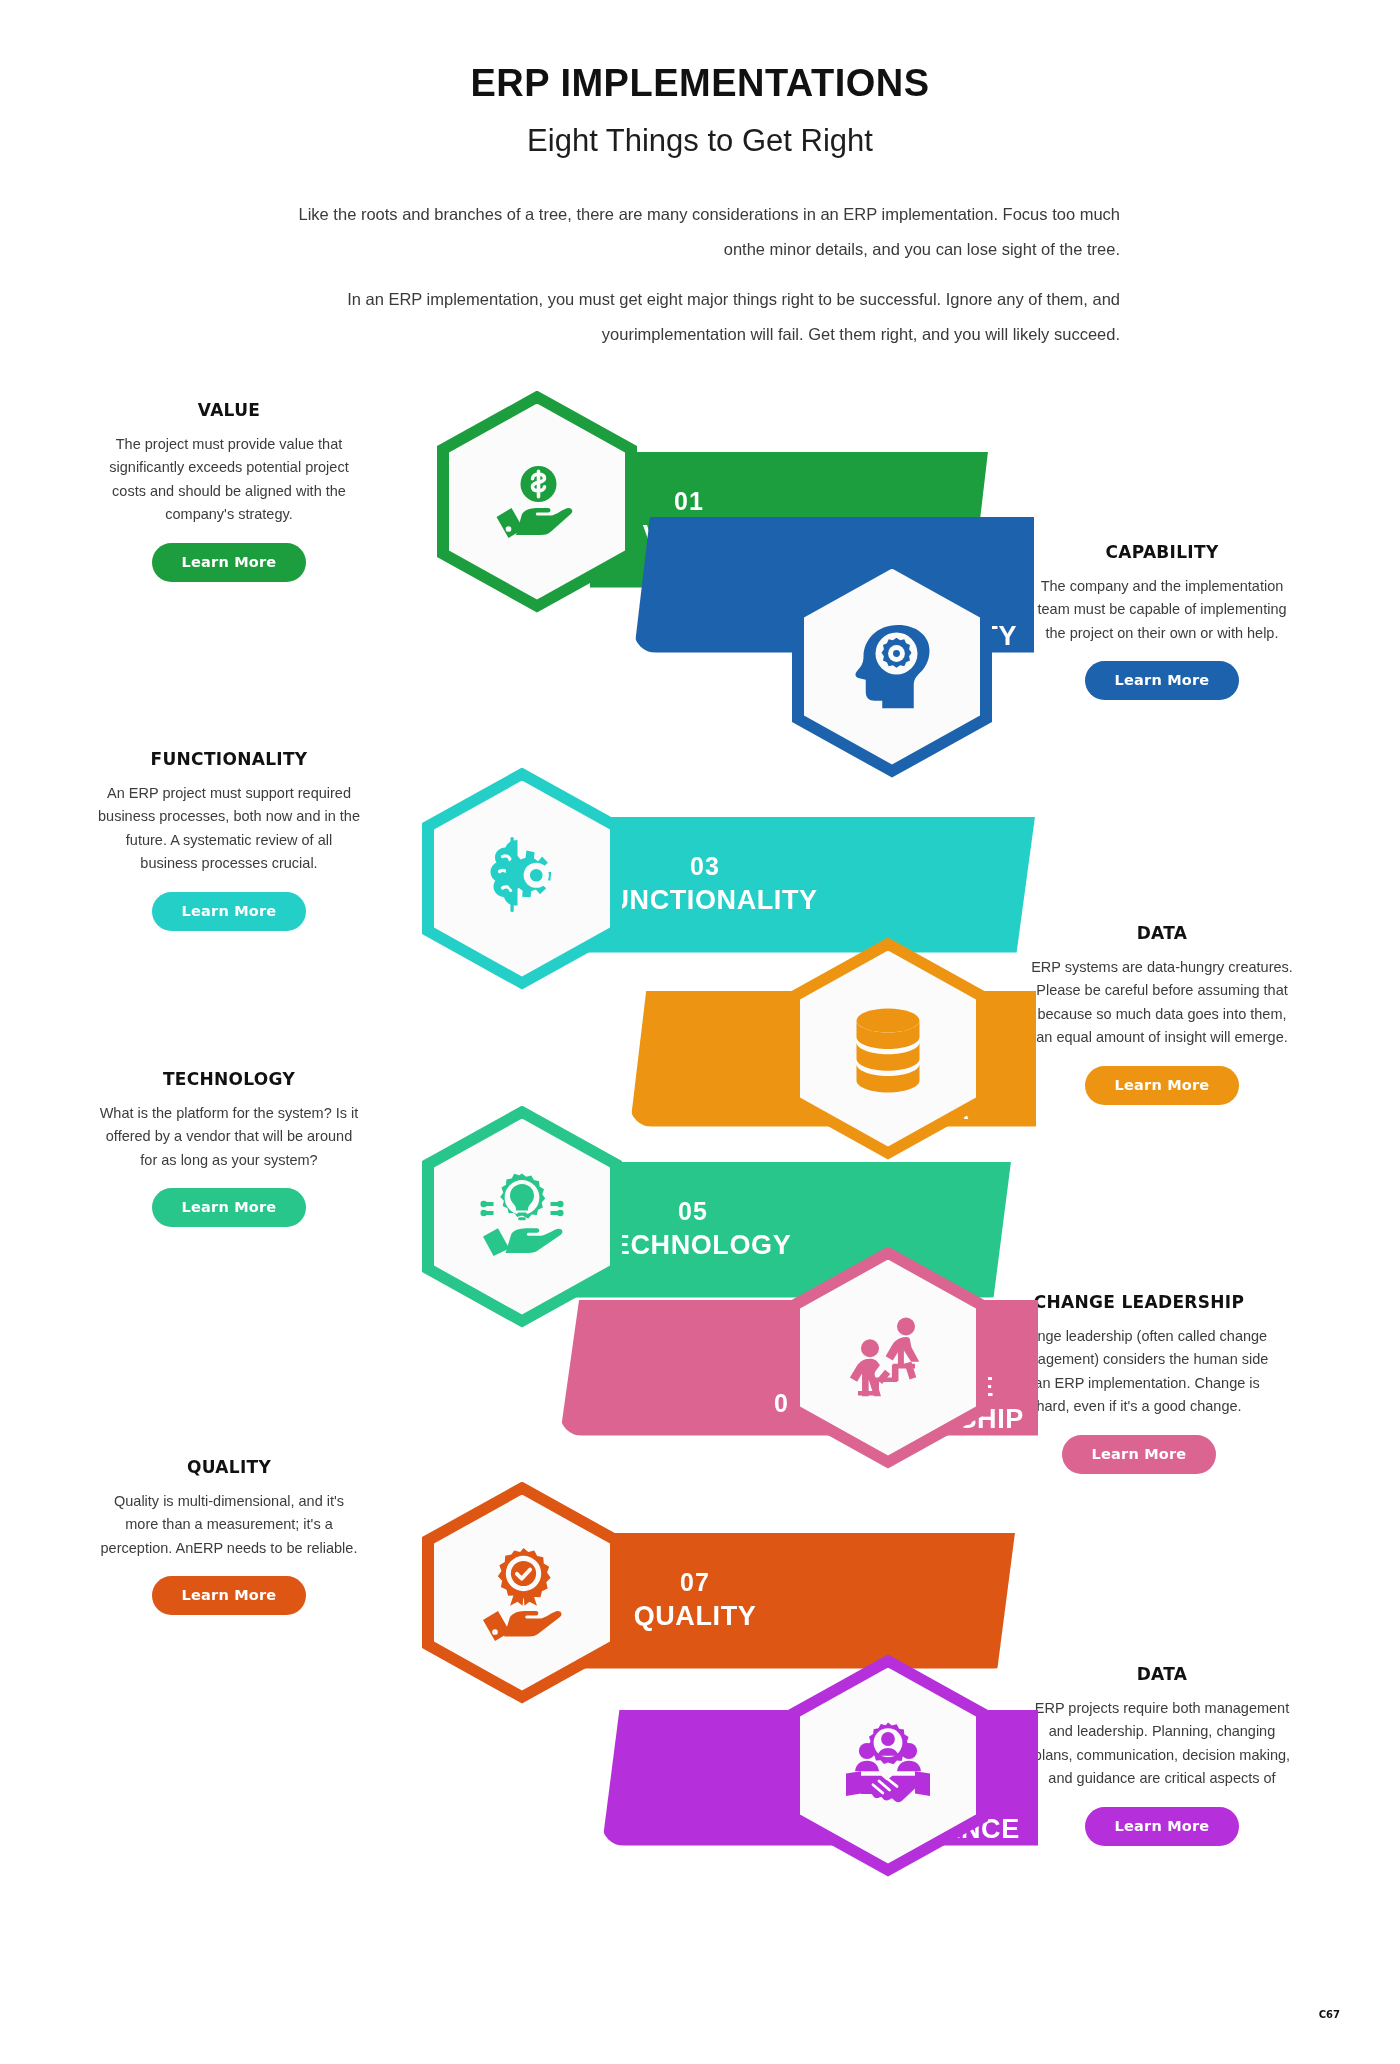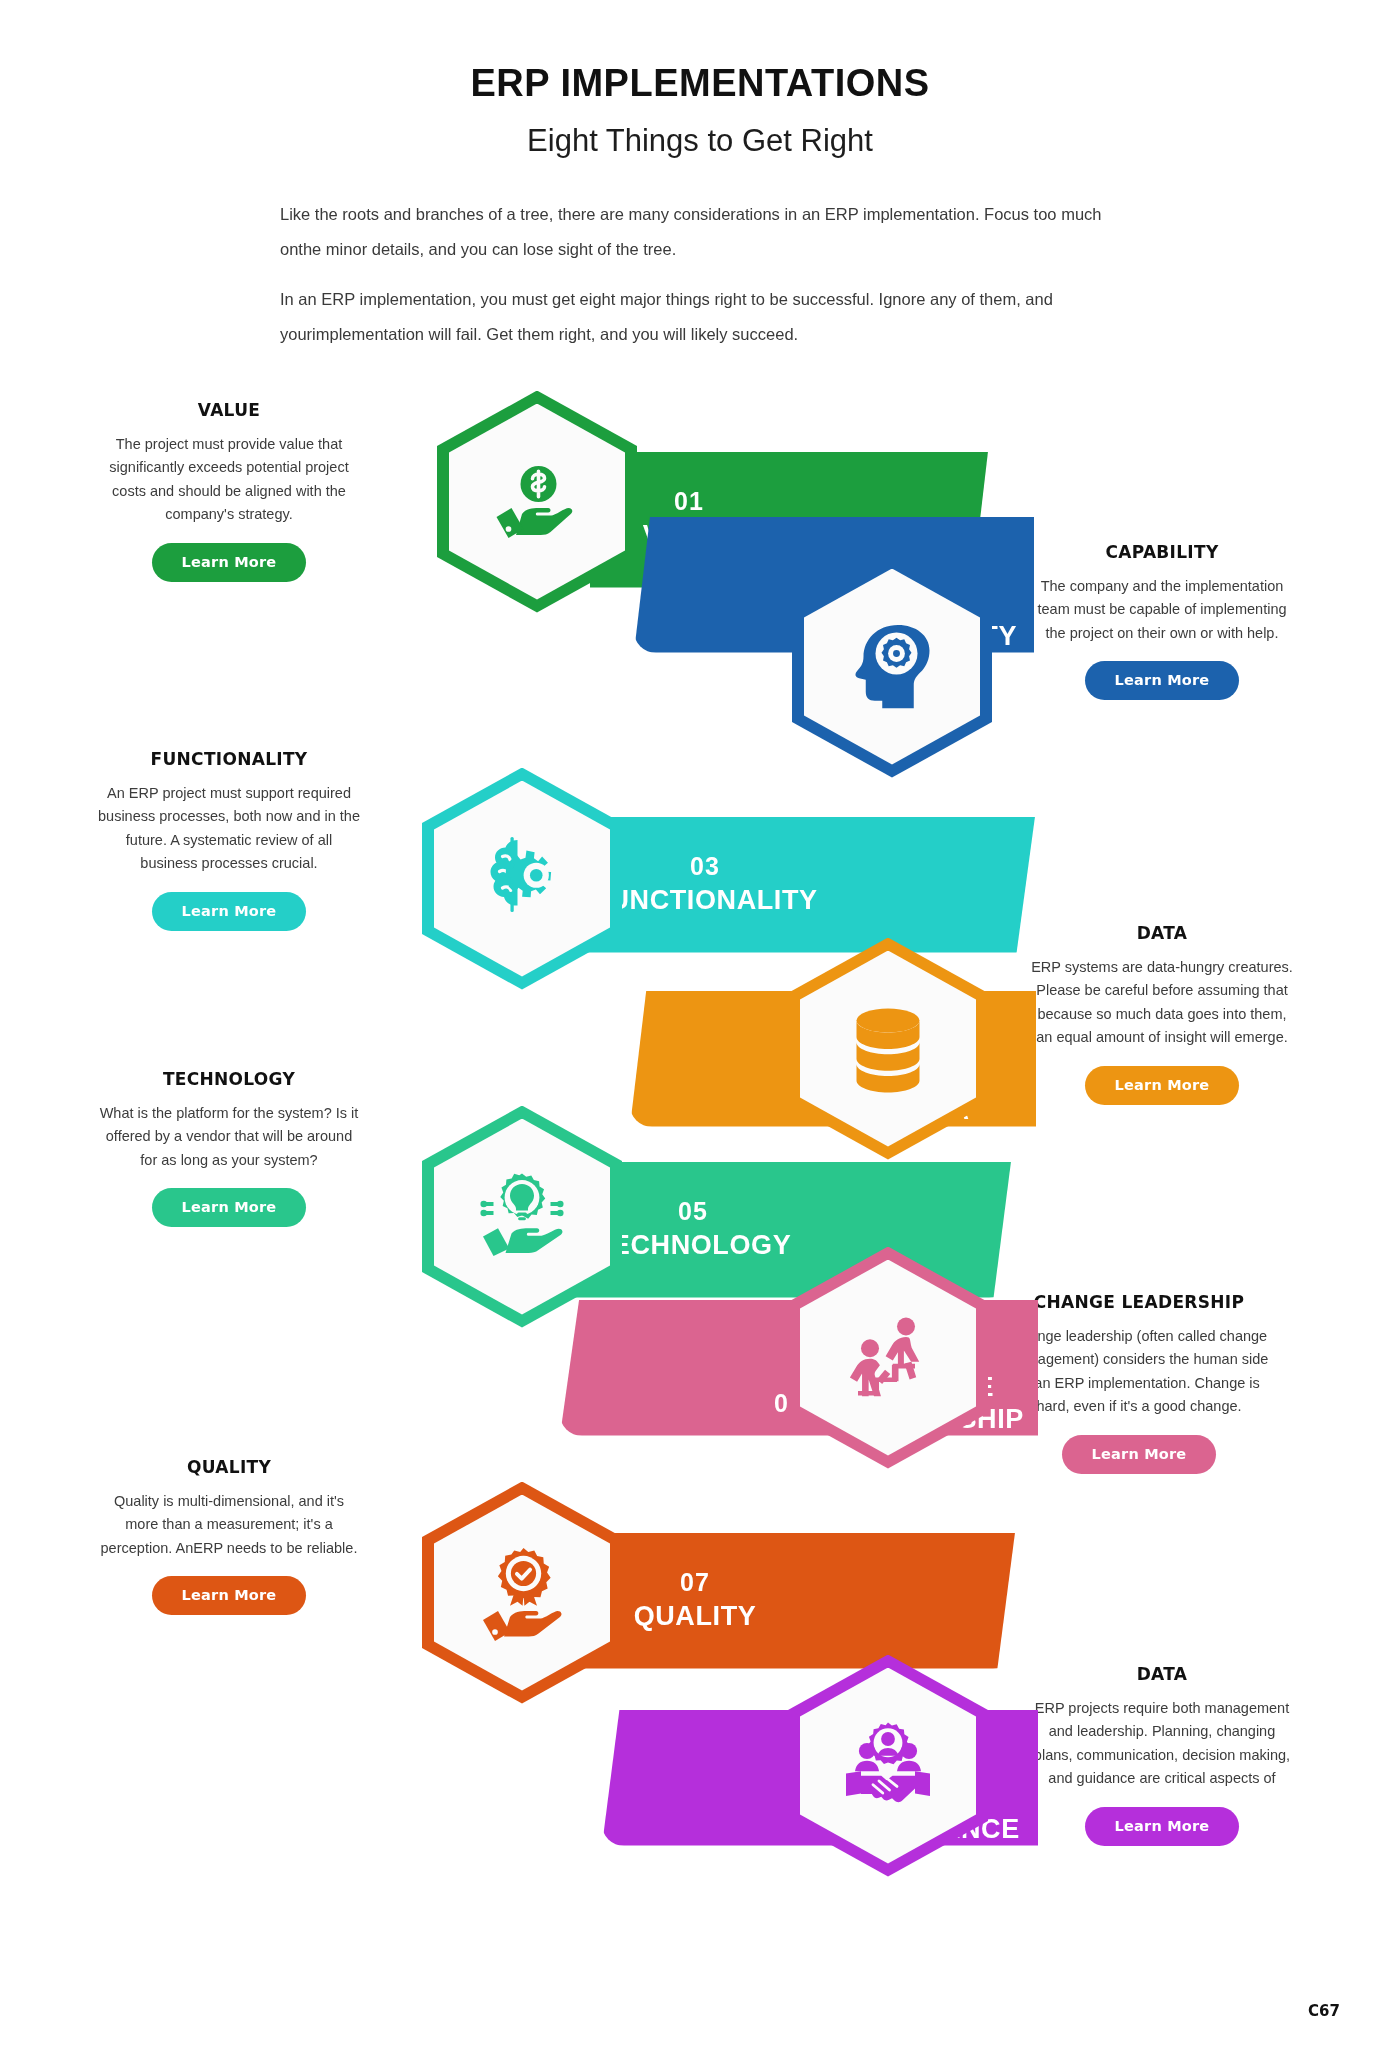--- a/index.html
+++ b/index.html
@@ -25,21 +25,21 @@
     font-size: 31px;
     font-weight: 400;
     color: #1d1d1d;
     margin-top: 18px;
     font-family: "Liberation Sans", sans-serif;
     text-align: center;
   }
   .intro {
     width: 840px;
     margin: 38px auto 0 auto;
-    text-align: left;
+    text-align: right;
     font-size: 16.5px;
     line-height: 2.1;
     color: #3a3a3a;
   }
   .intro p + p { margin-top: 16px; }
 
   
   .board { position: relative; width: 1400px; height: 1660px; margin-top: 10px; }
 
   .row { position: absolute; width: 1400px; height: 0; }
@@ -119,21 +119,21 @@
     letter-spacing: 0.2px;
     border: none;
     cursor: pointer;
     font-family: "DejaVu Sans", sans-serif;
   }
 
   .page-code {
     position: absolute;
     right: 60px;
     bottom: 44px;
-    font-size: 15px;
+    font-size: 10px;
     font-weight: bold;
     color: #111111;
     font-family: "DejaVu Sans", sans-serif;
   }
 </style>
 </head>
 <body>
 
 <div class="header">
   <div class="main-title">ERP IMPLEMENTATIONS</div>

